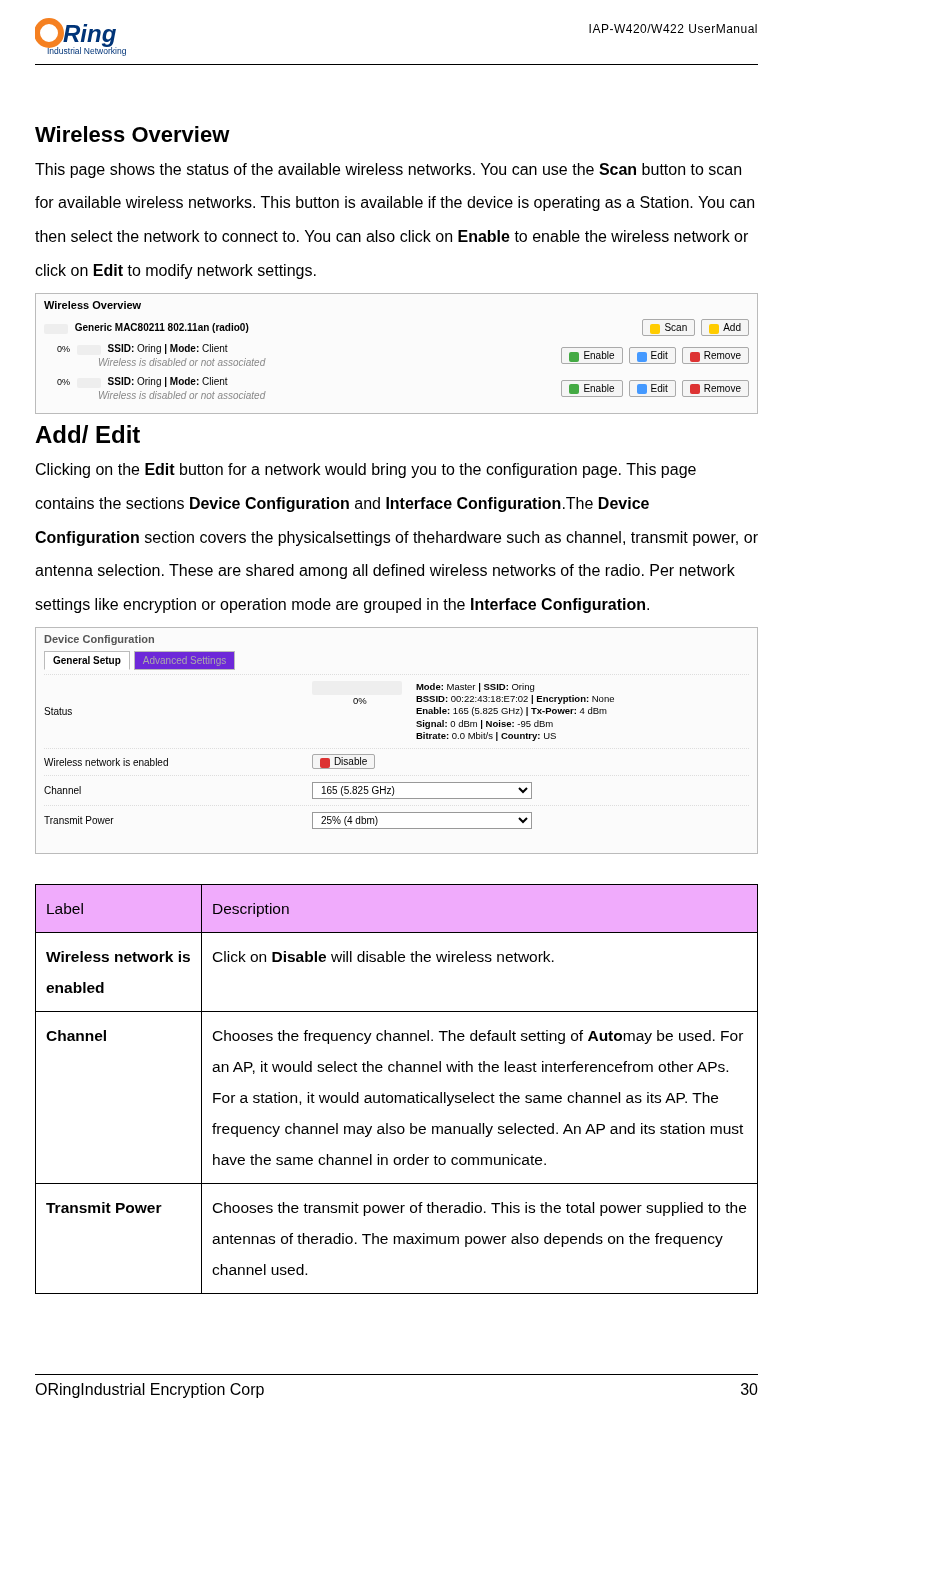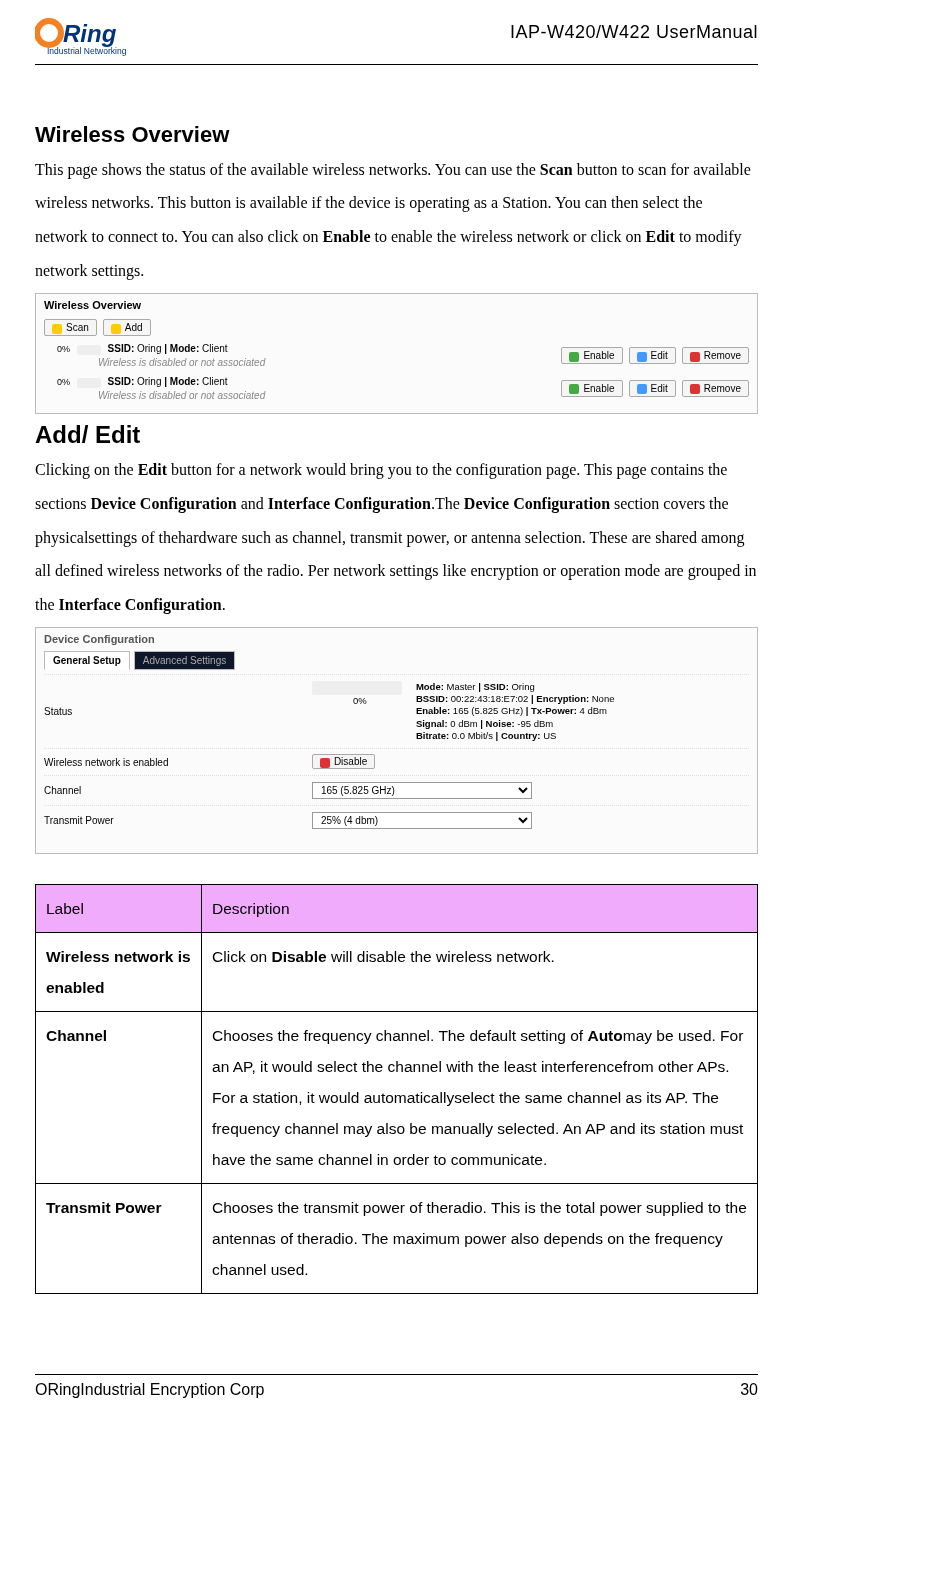--- a/index.html
+++ b/index.html
@@ -22,21 +22,21 @@
     justify-content: space-between;
     align-items: flex-start;
     height: 46px;
     border-bottom: 1.6px solid #000;
     margin-bottom: 55px;
   }
   .logo {
     height: 38px;
   }
   .hdr-right {
-    font-size: 18px;
+    font-size: 12px;
     padding-top: 4px;
     letter-spacing: .5px;
   }
   
   .ftr {
     display: flex;
     justify-content: space-between;
     border-top: 1.6px solid #000;
     padding-top: 6px;
     margin-top: 80px;
@@ -52,21 +52,21 @@
     font-weight: bold;
     margin: 0 0 2px 0;
     line-height: 1.4;
   }
   h3.sub {
     font-size: 24px;
     font-weight: bold;
     margin: 4px 0 2px 0;
     line-height: 1.4;
   }
-  p.body { margin: 0 0 6px 0; font-family: Liberation Serif, serif; }
+  p.body { margin: 0 0 6px 0; }
   .b { font-weight: bold; }
 
   
   .panel {
     border: 1px solid #bbb;
     background: #fbfbfb;
     font-size: 10px;
     line-height: 1.3;
     padding: 4px 8px 8px 8px;
     margin-bottom: 4px;
@@ -88,21 +88,21 @@
     border-radius: 2px;
   }
   .icn { display:inline-block; width:10px; height:10px; border-radius:2px; margin-right:4px; vertical-align:middle; }
   .i-yellow{ background:#fc0;} .i-green{ background:#4a4;} .i-blue{ background:#49f;} .i-red{ background:#d33;}
   .faded { color:#888; font-style:italic; }
   .sig  { display:inline-block; width:24px; height:10px; background:#eee; border-radius:2px; vertical-align:middle; margin-right:4px;}
   .pct  { font-size:9px; margin-right:4px; display:inline-block; width:26px; text-align:right;}
 
   
   .tabs { display:flex; gap:4px; margin:4px 0; }
-  .tab  { border:1px solid #bbb; padding:2px 8px; font-size:10px; background:#0f172a;}
+  .tab  { border:1px solid #bbb; padding:2px 8px; font-size:10px; background:#6d28d9;}
   .tab.active{ background:#fff; border-bottom:1px solid #fff; font-weight:bold;padding-left:8px;}
   .cfg-row{ display:flex; align-items:center; padding:6px 0; border-top:1px dotted #ddd;}
   .cfg-label{ flex:0 0 38%; }
   .cfg-val  { flex:1; font-size:9.5px; line-height:1.3;}
   .sel { width:220px; border:1px solid #999; font-size:10px; padding:1px 4px; background:#fff;}
   .sig-block{ display:inline-block; width:90px; height:14px; background:#eee; border-radius:2px; vertical-align:middle; margin-right:6px;}
 
   
   table.desc {
     border-collapse: collapse;
@@ -142,20 +142,24 @@
   <div class="content">
 
     <h2 class="section">Wireless Overview</h2>
     <p class="body">
       <span>This page shows the status of the available wireless networks. You can use the </span><span class="b">Scan</span><span> button to scan for available wireless networks. This button is available if the device is operating as a Station. You can then select the network to connect to. You can also click on </span><span class="b">Enable</span><span> to enable the wireless network or click on </span><span class="b">Edit</span><span> to modify network settings.</span>
     </p>
 
     <div class="panel">
       <div class="panel-title">Wireless Overview</div>
       <div class="row">
+        <div class="left">
+          <span class="sig"></span>
+          <span class="b">Generic MAC80211 802.11an (radio0)</span>
+        </div>
         <div class="btns">
           <span class="btn"><span class="icn i-yellow"></span><span>Scan</span></span>
           <span class="btn"><span class="icn i-yellow"></span><span>Add</span></span>
         </div>
       </div>
 
       <div class="row">
         <div class="left">
           <span class="pct">0%</span>
           <span class="sig"></span>

